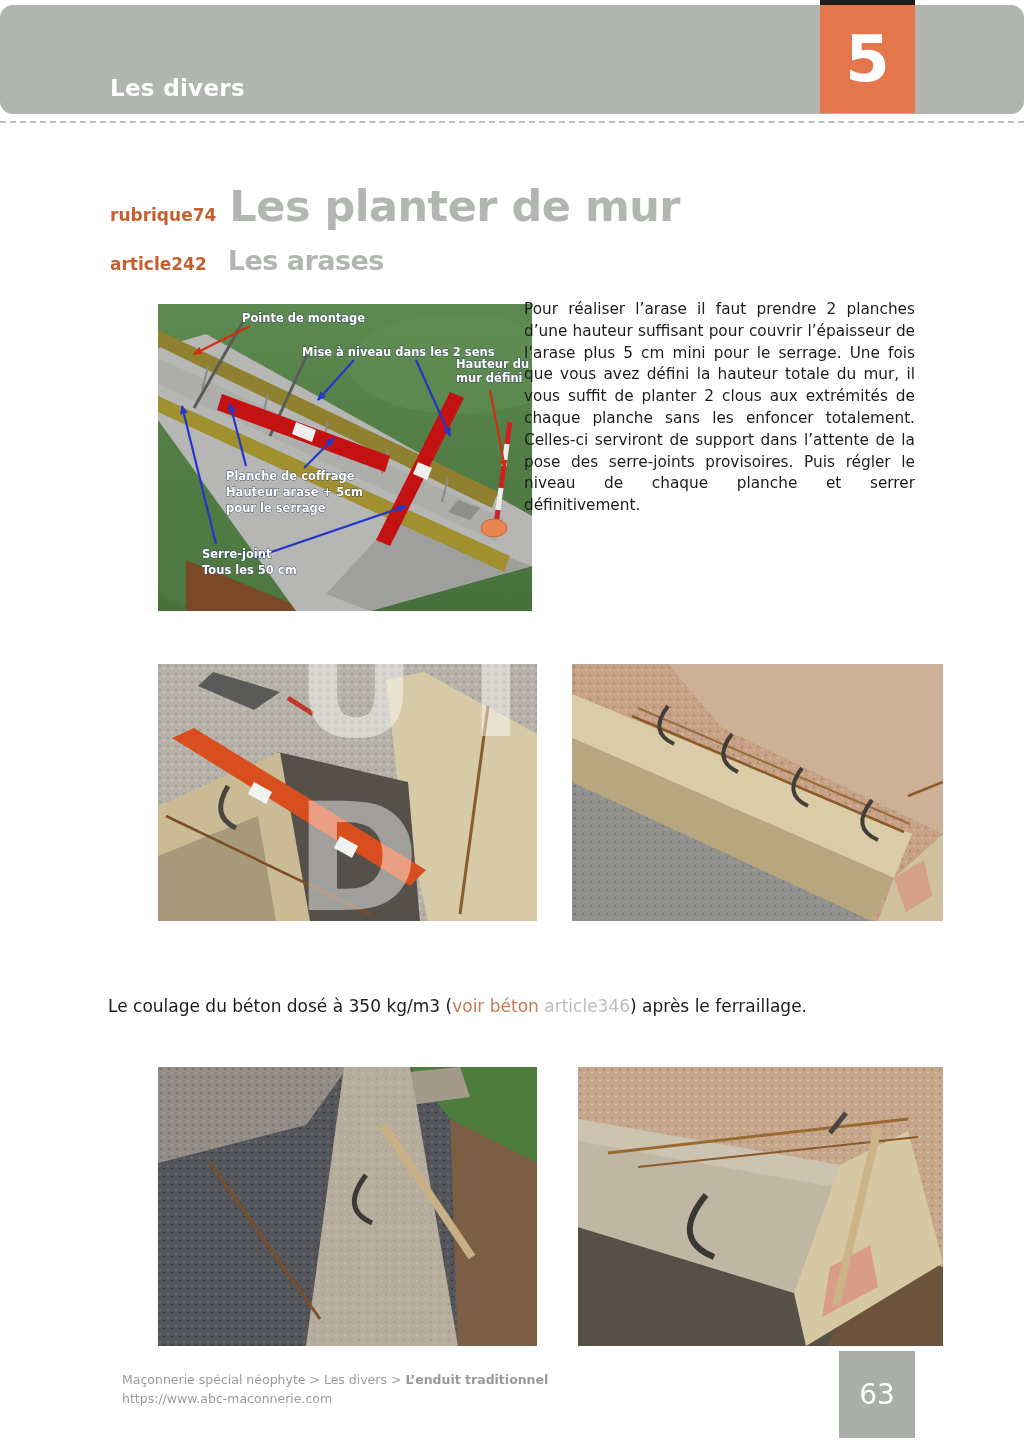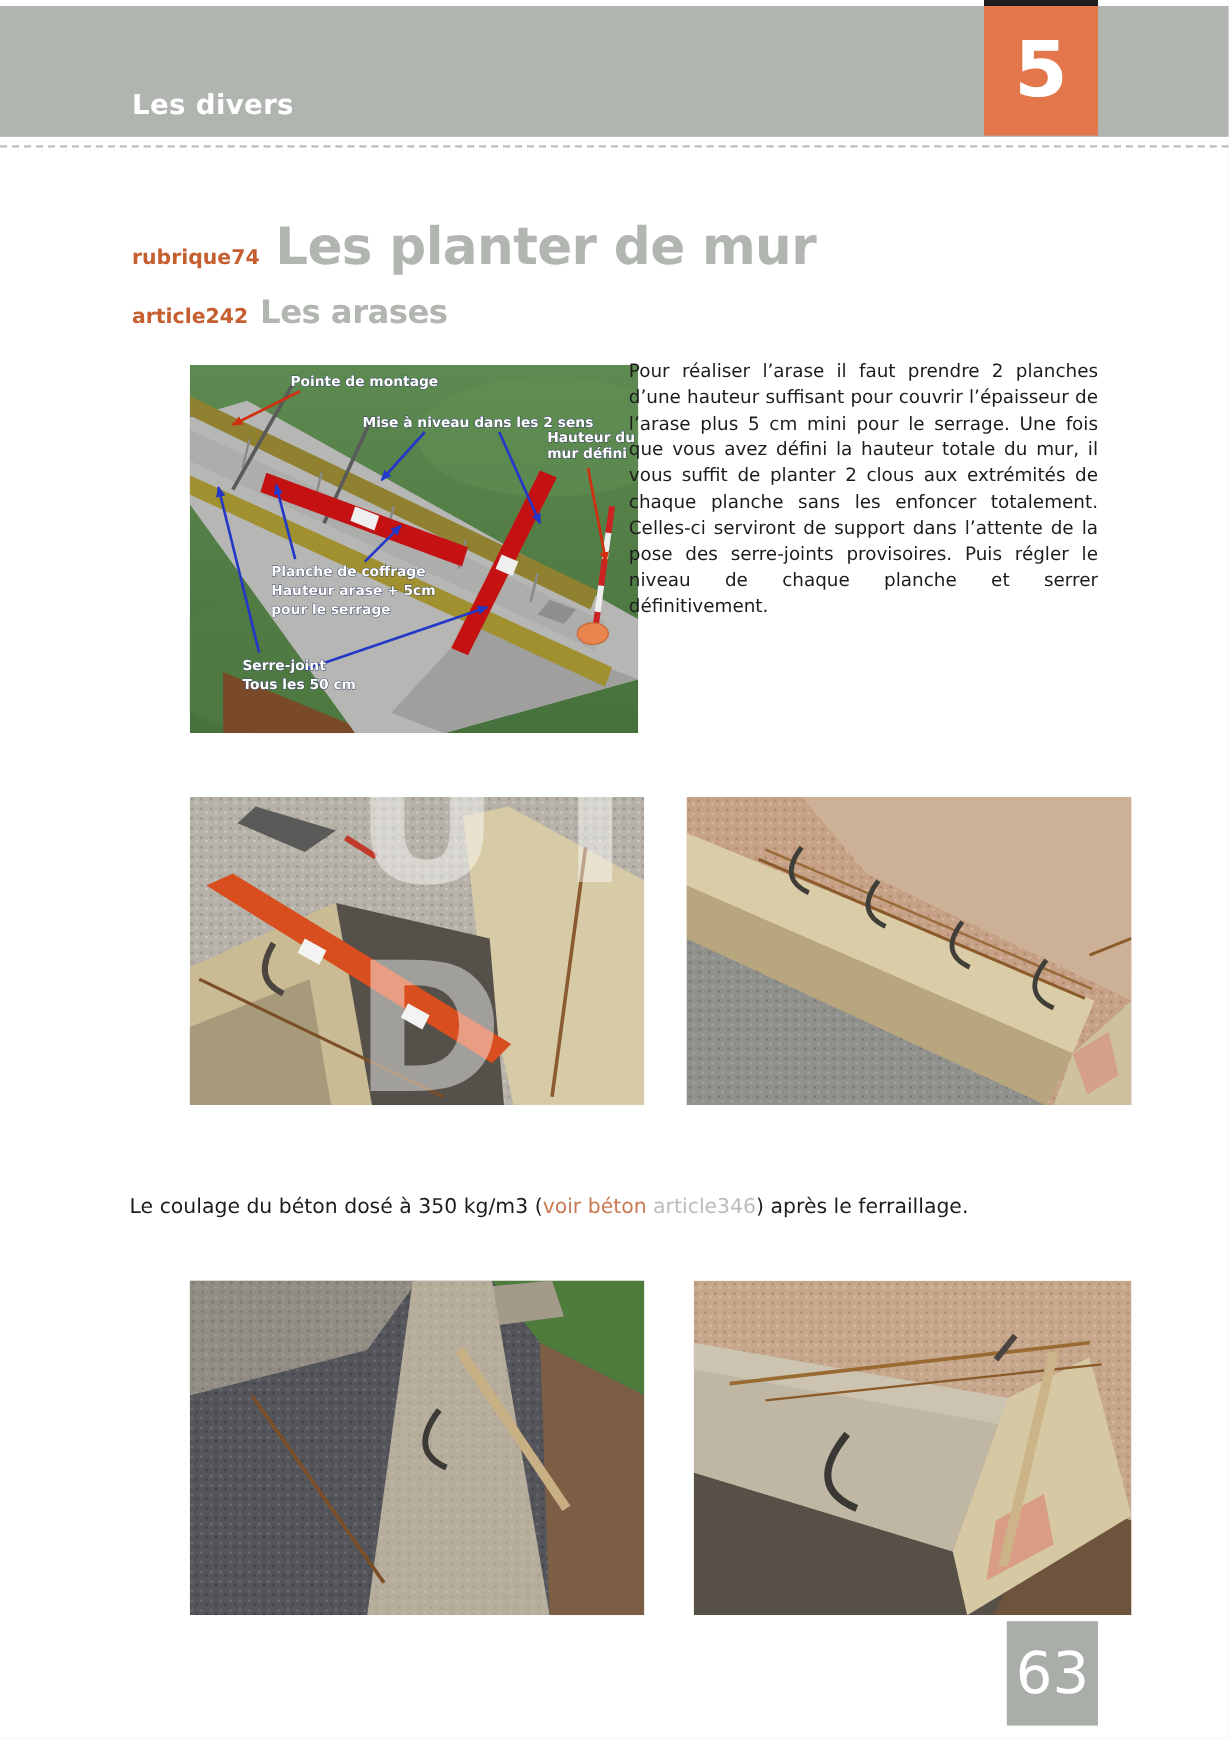--- a/index.html
+++ b/index.html
@@ -4,29 +4,29 @@
 <style>
   html,body{margin:0;padding:0;background:#e8e8e8;}
   .page{
     position:relative;width:1024px;height:1449px;margin:0 auto;
     background:#ffffff;overflow:hidden;
     font-family:"DejaVu Sans","Liberation Sans",sans-serif;
     color:#1c1c1c;
   }
   
   .chapter-tab-mark{position:absolute;left:820px;top:0;width:95px;height:5px;background:#1d1d1d;}
-  .band{position:absolute;left:0;top:5px;width:1024px;height:109px;background:#b0b5b0;}
+  .band{position:absolute;left:0;top:5px;width:1024px;height:109px;background:#b0b5b0;border-radius:13px;}
   .band-title{position:absolute;left:110px;bottom:13px;color:#ffffff;font-size:23px;font-weight:bold;letter-spacing:.3px;}
   .chapter-box{position:absolute;left:820px;top:0;width:95px;height:108px;background:#e4764b;display:flex;align-items:center;justify-content:center;}
   .chapter-box span{color:#ffffff;font-size:64px;font-weight:bold;line-height:1;}
   .header-rule{position:absolute;left:0;top:121px;width:1024px;border-top:2px dashed #bcc0bc;}
 
   
   .h1row{position:absolute;left:110px;top:133px;display:flex;align-items:baseline;gap:13px;margin-top:48px;}
-  .h2row{position:absolute;left:110px;top:221px;display:flex;align-items:baseline;gap:10px;}
+  .h2row{position:absolute;left:110px;top:221px;display:flex;align-items:baseline;gap:21px;}
   .lbl{color:#c65f30;font-size:17px;font-weight:bold;}
   h1,h2{margin:0;color:#b2b6b1;font-weight:bold;letter-spacing:-.5px;}
   h1{font-size:43px;}
   h2{font-size:27px;margin-top:24px;}
 
   
   .fig{position:absolute;overflow:hidden;}
   .fig svg{display:block;}
   #fig-diagram{left:118px;top:288px;width:374px;height:307px;}
   #photo-a{left:118px;top:648px;width:379px;height:257px;}
@@ -45,21 +45,21 @@
   #para-intro{left:524px;top:279px;width:391px;font-size:15.3px;line-height:21.8px;margin-top:20px;}
   #para-arases{left:108px;top:917px;width:807px;font-size:15.6px;line-height:22px;}
   #para-coulage{left:108px;top:995px;width:807px;font-size:17px;line-height:22px;text-align:left;}
   .link-orange{color:#c97a52;}
   .ref-gray{color:#bcbcbc;}
 
   
   .footer-text{position:absolute;left:122px;top:1370px;color:#9b9b9b;font-size:12.5px;line-height:19px;}
   .footer-text b{font-weight:bold;color:#999999;}
   .pagebox{position:absolute;left:839px;top:1351px;width:76px;height:87px;background:#a9aea9;display:flex;align-items:center;justify-content:center;}
-  .pagebox span{color:#ffffff;font-size:48px;line-height:1;}
+  .pagebox span{color:#ffffff;font-size:28px;line-height:1;}
 
   
   .dlabel{font-family:"DejaVu Sans","Liberation Sans",sans-serif;font-size:11.5px;font-weight:bold;fill:#ffffff;paint-order:stroke;stroke:#3a4566;stroke-width:.8px;}
 </style>
 </head>
 <body>
 
 <div class="page">
 
   <div class="chapter-tab-mark"></div>
@@ -261,17 +261,21 @@
       <polygon points="262,98 330,64 365,196 228,279 216,226" fill="#d6c8a2"></polygon>
       <polygon points="252,200 292,178 300,220 244,250" fill="#d98a78" opacity=".7"></polygon>
       <line x1="30" y1="86" x2="330" y2="52" stroke="#9a6a33" stroke-width="3"></line>
       <line x1="60" y1="100" x2="340" y2="70" stroke="#8a5a28" stroke-width="2"></line>
       <line x1="300" y1="60" x2="258" y2="238" stroke="#cdb488" stroke-width="8"></line>
       <path d="M 128,128 q -36,44 8,62" fill="none" stroke="#3a3834" stroke-width="6"></path>
       <path d="M 252,66 l 16,-20" fill="none" stroke="#4a4540" stroke-width="5"></path>
     </svg>
   </figure>
 
+  <div class="footer-text">
+    <div><span>Maçonnerie spécial néophyte &gt; Les divers &gt; </span><b>L’enduit traditionnel</b></div>
+    <div>https://www.abc-maconnerie.com</div>
+  </div>
   <div class="pagebox">
     <span>63</span>
   </div>
 
 </div>
 
 </body></html>

